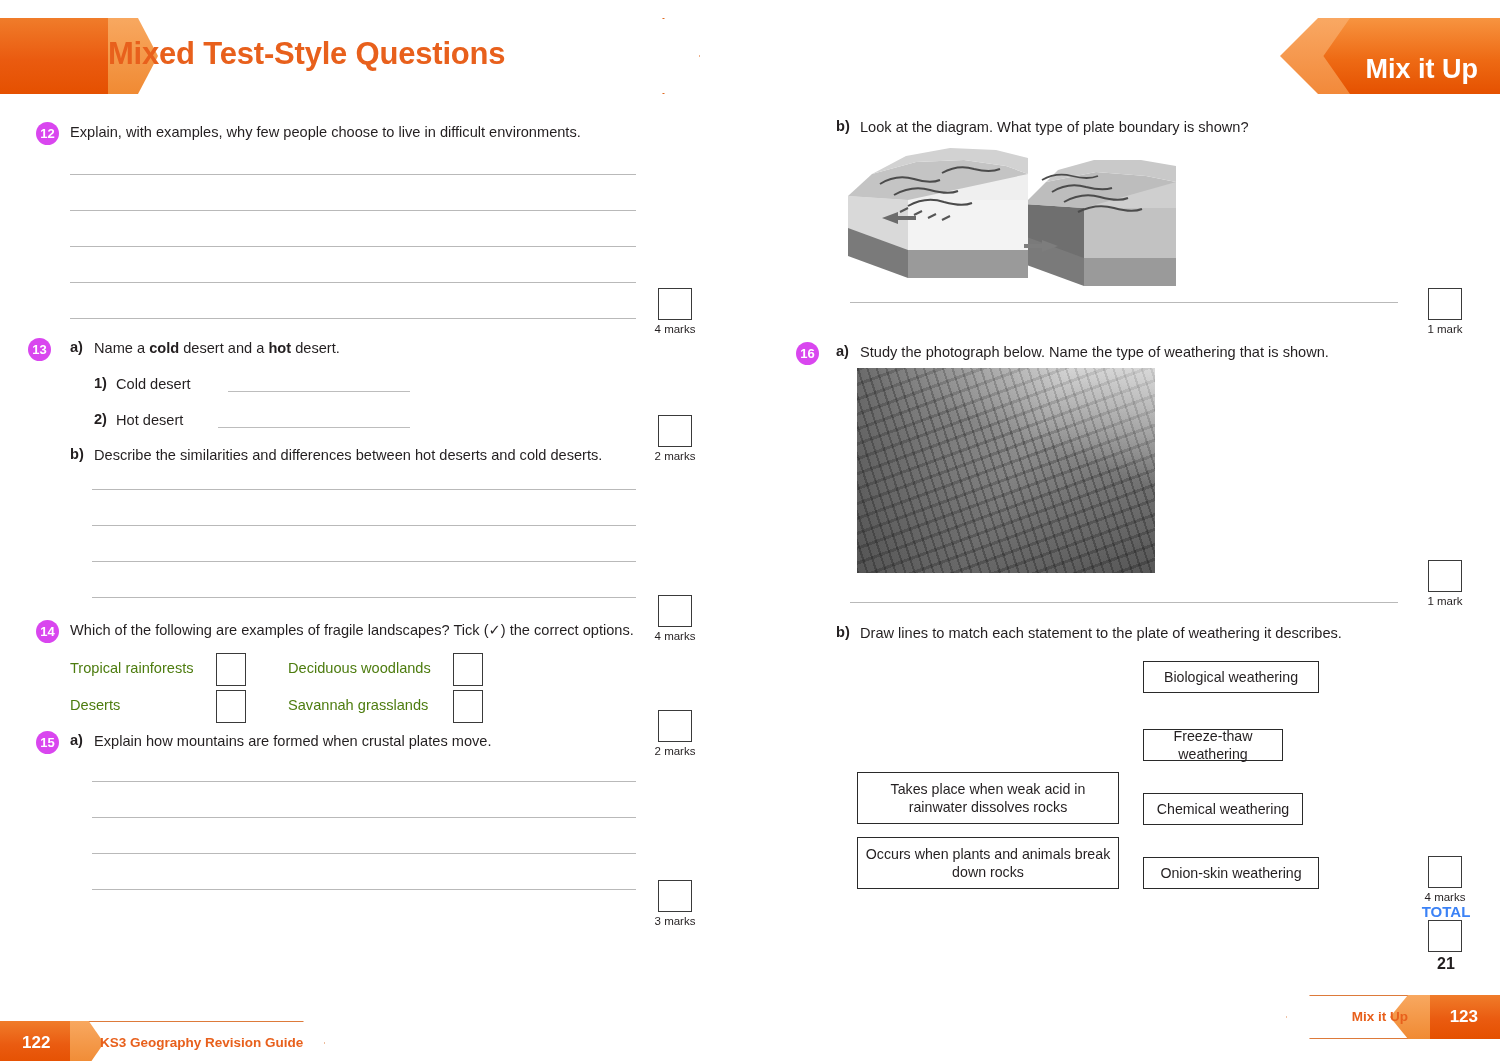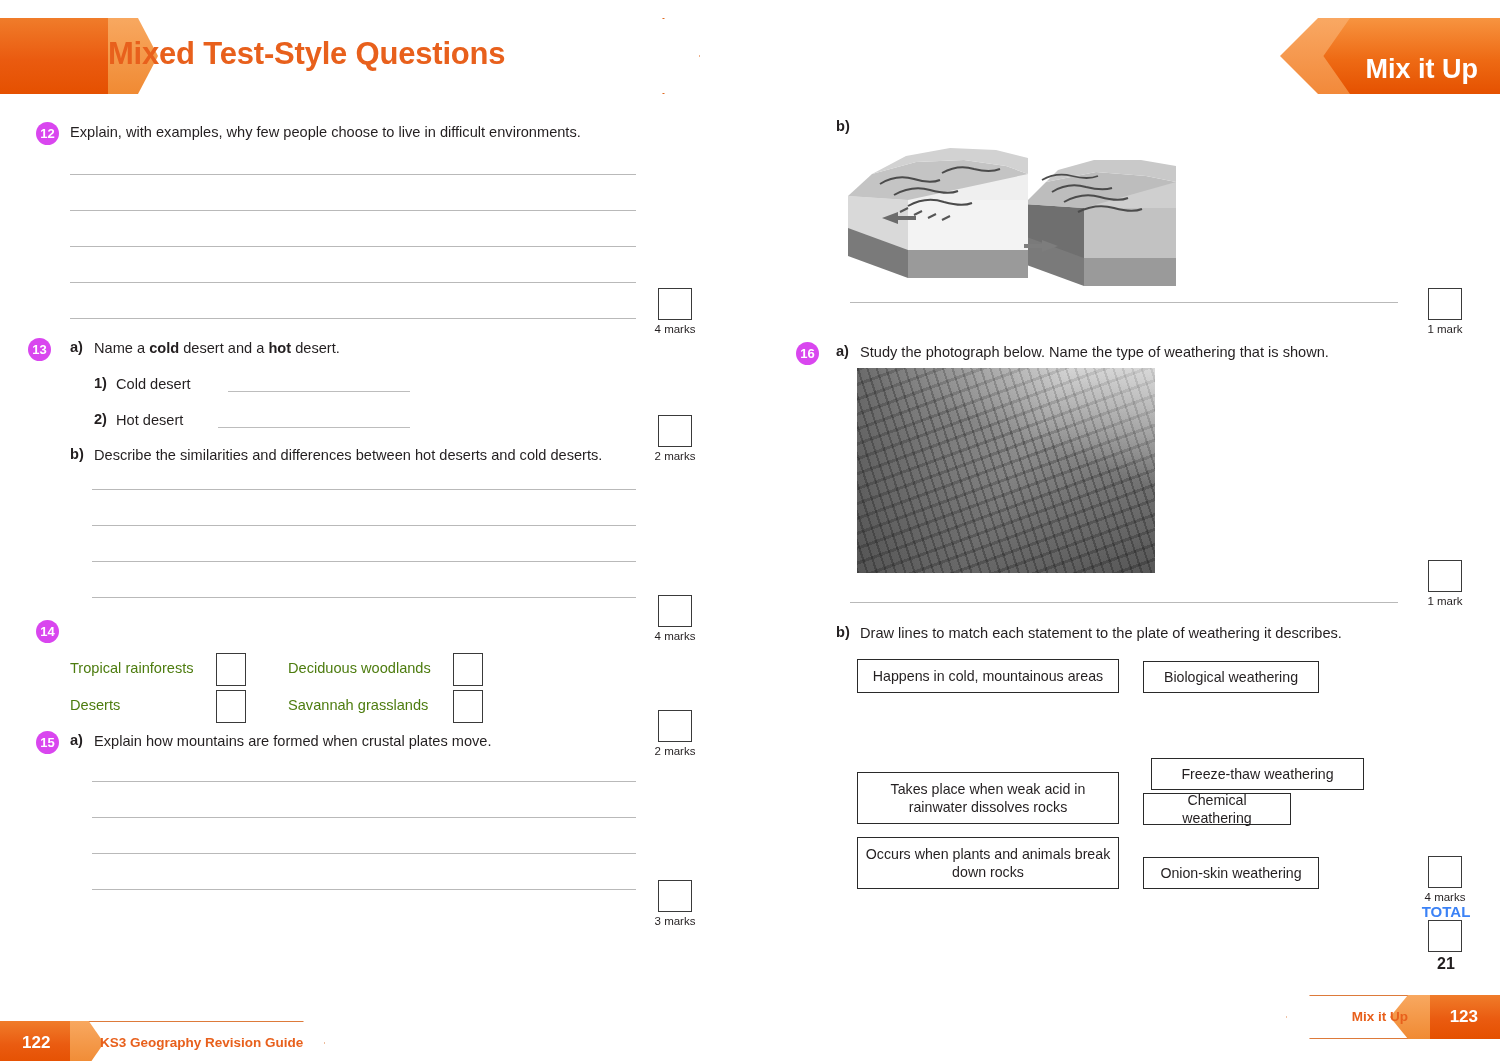--- a/index.html
+++ b/index.html
@@ -247,20 +247,21 @@
   <div class="aline" style="left:92px; top:417px; width:544px;"></div>
   <div class="aline" style="left:92px; top:453px; width:544px;"></div>
   <div class="aline" style="left:92px; top:489px; width:544px;"></div>
 
   <div class="markbox" style="left:658px; top:487px;">
     <div class="box"></div>
     <div class="cap">4 marks</div>
   </div>
 
   <div class="qnum" style="left:36px; top:512px;">14</div>
+  <div class="qtext" style="left:70px; top:513px; width:580px;">Which of the following are examples of fragile landscapes? Tick (✓) the correct options.</div>
 
   <div class="tlabel" style="left:70px; top:552px;">Tropical rainforests</div>
   <div class="tickbox" style="left:216px; top:545px;"></div>
 
   <div class="tlabel" style="left:288px; top:552px;">Deciduous woodlands</div>
   <div class="tickbox" style="left:453px; top:545px;"></div>
 
   <div class="tlabel" style="left:70px; top:589px;">Deserts</div>
   <div class="tickbox" style="left:216px; top:582px;"></div>
 
@@ -284,20 +285,21 @@
   <div class="markbox" style="left:658px; top:772px;">
     <div class="box"></div>
     <div class="cap">3 marks</div>
   </div>
 
 </div>
 
 <div class="col-right">
 
   <div class="plabel" style="left:86px; top:10px;">b)</div>
+  <div class="qtext" style="left:110px; top:10px; width:600px;">Look at the diagram. What type of plate boundary is shown?</div>
 
   <svg class="plate-diagram" style="left:96px; top:38px;" width="330" height="150" viewBox="0 0 330 150">
 
     <polygon points="178,86 238,62 330,62 330,108 238,108" fill="#8e8e8e"></polygon>
     <polygon points="178,86 178,118 238,140 238,108" fill="#7a7a7a"></polygon>
     <polygon points="238,108 238,140 330,140 330,108" fill="#9a9a9a"></polygon>
 
     <polygon points="178,58 238,36 330,36 330,62 238,62" fill="#cfcfcf"></polygon>
     <polygon points="178,58 178,90 238,112 238,62" fill="#6f6f6f"></polygon>
     <polygon points="238,62 238,112 330,112 330,62" fill="#c2c2c2"></polygon>
@@ -349,27 +351,26 @@
 
   <div class="markbox" style="left:678px; top:452px;">
     <div class="box"></div>
     <div class="cap">1 mark</div>
   </div>
   <div class="aline" style="left:100px; top:494px; width:548px;"></div>
 
   <div class="plabel" style="left:86px; top:516px;">b)</div>
   <div class="qtext" style="left:110px; top:516px; width:600px;">Draw lines to match each statement to the plate of weathering it describes.</div>
 
-  <div class="mbox" style="left:107px; top:551px; width:262px; height:34px;">Happens in cold, mountainous areas</div>
   <div class="mbox" style="left:107px; top:664px; width:262px; height:52px;">Takes place when weak acid in rainwater dissolves rocks</div>
   <div class="mbox" style="left:107px; top:729px; width:262px; height:52px;">Occurs when plants and animals break down rocks</div>
 
   <div class="mbox" style="left:393px; top:553px; width:176px; height:32px;">Biological weathering</div>
-  <div class="mbox" style="left:393px; top:650px; width:213px; height:32px;margin-left:8px;">Freeze-thaw weathering</div>
-  <div class="mbox" style="left:393px; top:685px; width:148px; height:32px;">Chemical weathering</div>
+  <div class="mbox" style="left:393px; top:621px; width:140px; height:32px;">Freeze-thaw weathering</div>
+  <div class="mbox" style="left:393px; top:685px; width:160px; height:32px;">Chemical weathering</div>
   <div class="mbox" style="left:393px; top:749px; width:176px; height:32px;">Onion-skin weathering</div>
 
   <div class="markbox" style="left:678px; top:748px;">
     <div class="box"></div>
     <div class="cap">4 marks</div>
   </div>
 
   <div class="total-label" style="left:665px; top:795px; width:62px; text-align:center;">TOTAL</div>
   <div class="markbox" style="left:678px; top:812px;">
     <div class="box"></div>

